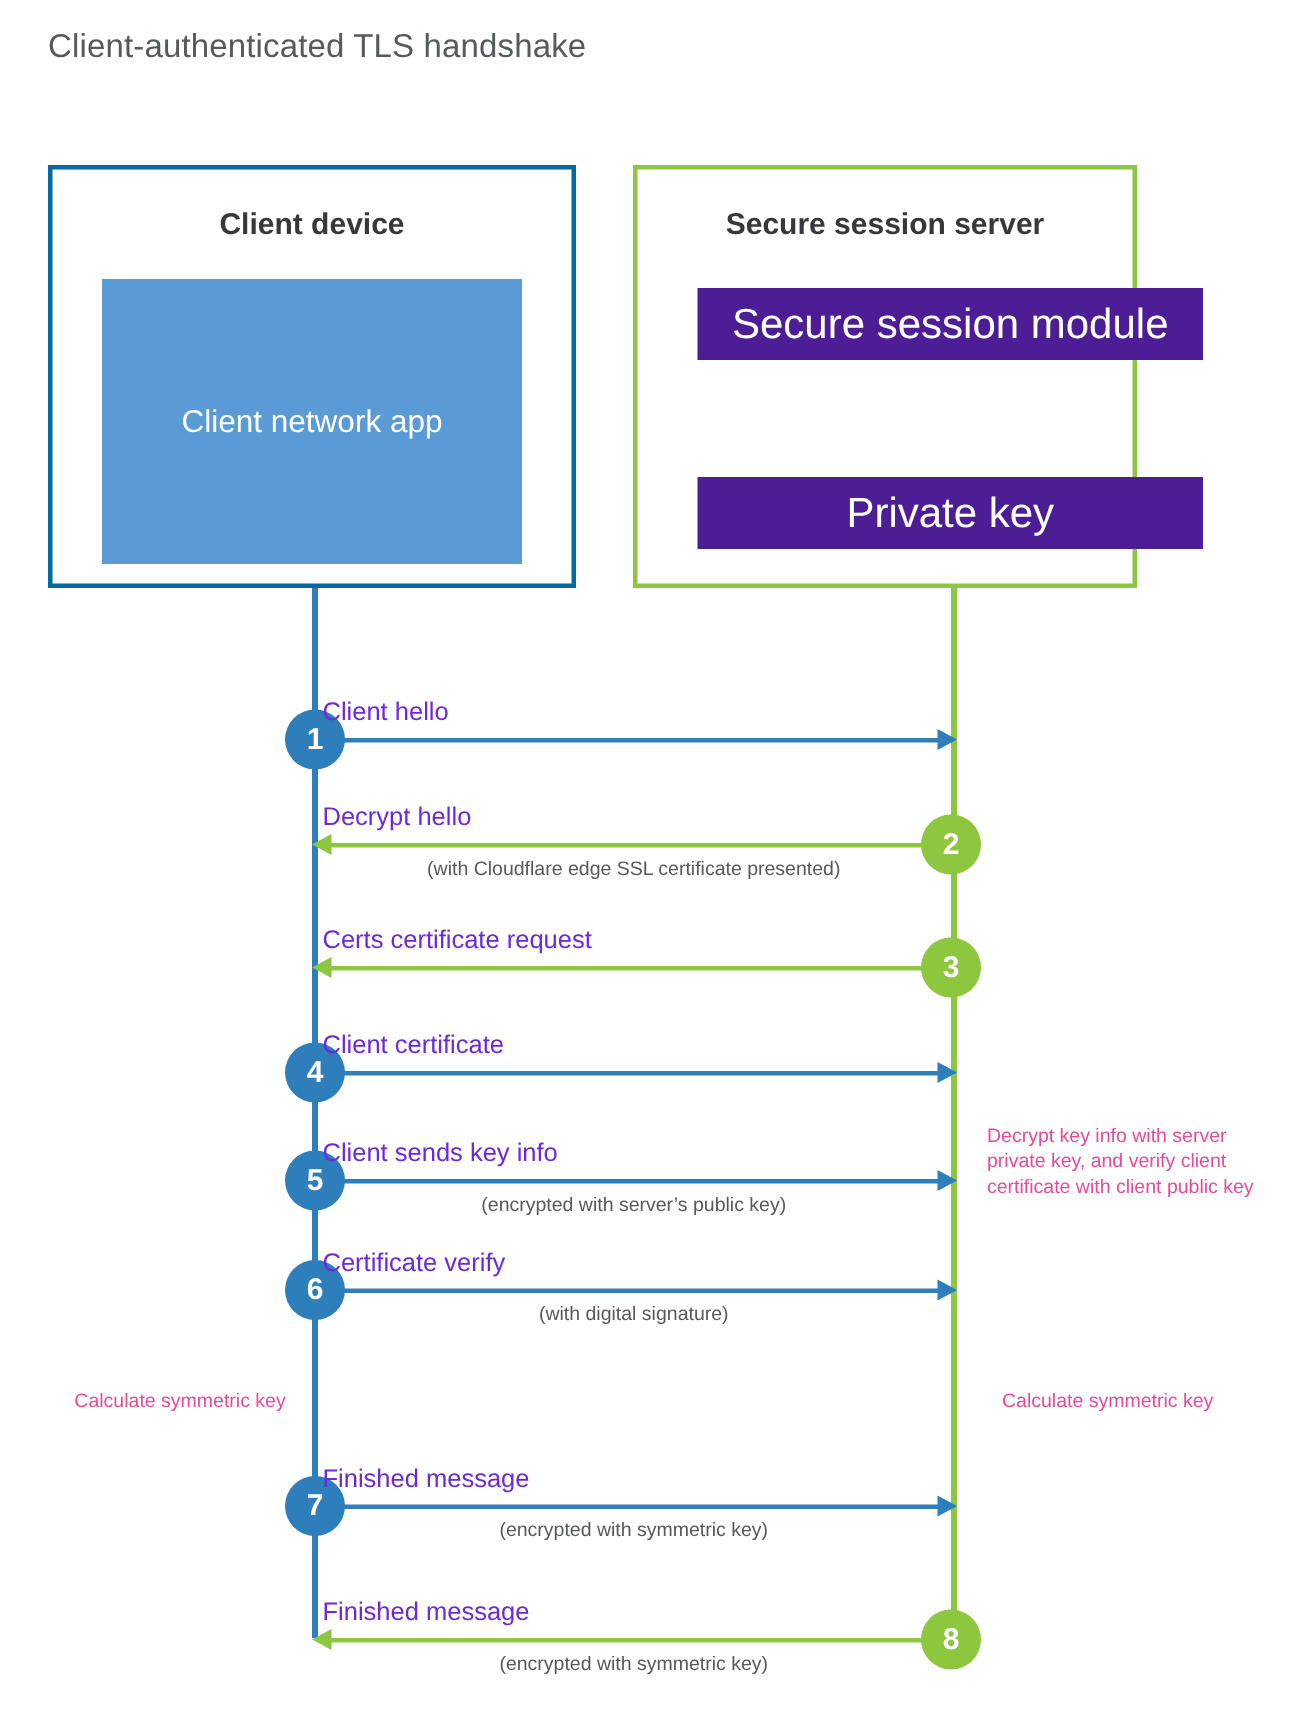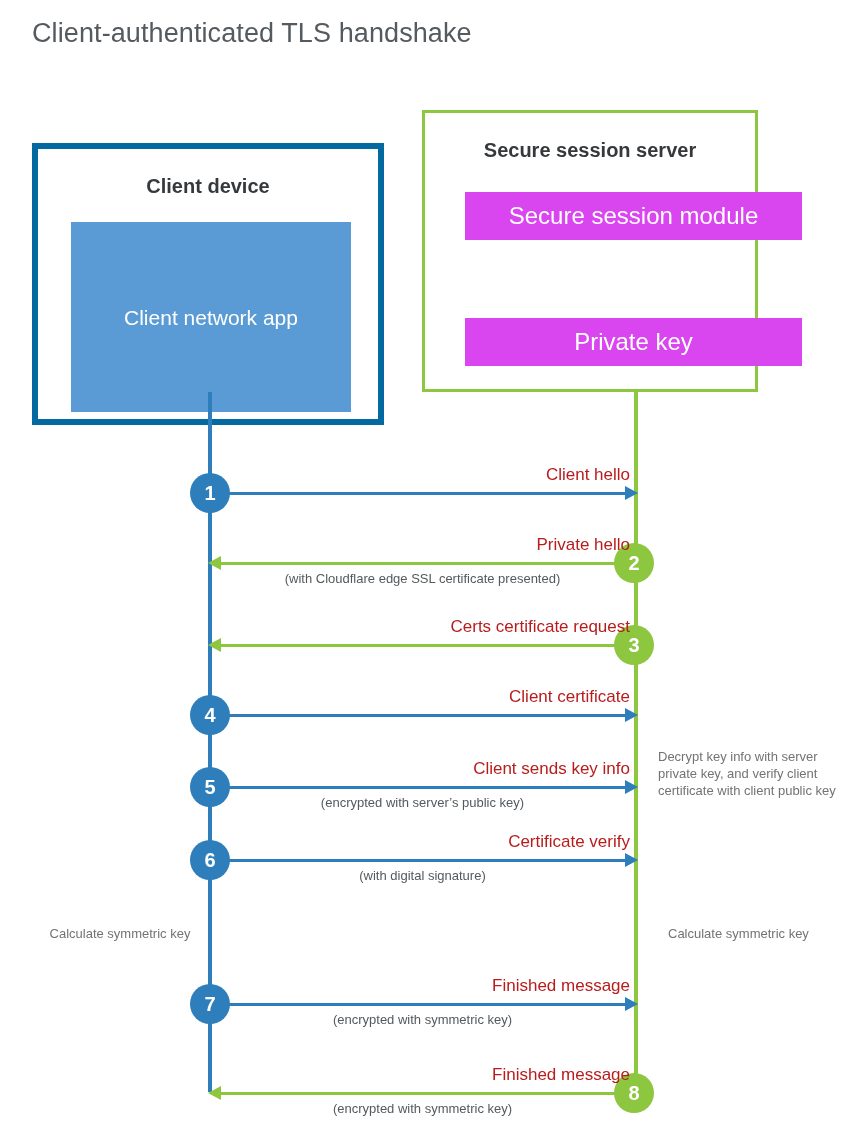--- a/index.html
+++ b/index.html
@@ -11,40 +11,39 @@
     width: 865px;
     height: 1146px;
     position: relative;
     font-family: "Liberation Sans", sans-serif;
     overflow: hidden;
   }
   #page-title {
     position: absolute;
     left: 32px;
     top: 18px;
-    font-size: 27px;
+    font-size: 22px;
     font-weight: 400;
     color: #555a5e;
     letter-spacing: 0.1px;
     white-space: nowrap;
   }
 
   
   .party-box {
     position: absolute;
     box-sizing: border-box;
     background: #ffffff;
   }
   #client-box {
     left: 32px;
     top: 110px;
     width: 352px;
     height: 282px;
-    border: 6px solid #0369a1;
-    margin-top: 33px;
+    border: 3px solid #0369a1;
   }
   #server-box {
     left: 422px;
     top: 110px;
     width: 336px;
     height: 282px;
     border: 3px solid #8dc63f;
   }
   .party-title {
     position: absolute;
@@ -69,23 +68,23 @@
     display: flex;
     align-items: center;
     justify-content: center;
     text-align: center;
   }
   .server-bar {
     position: absolute;
     left: 40px;
     width: 337px;
     height: 48px;
-    background: #d946ef;
+    background: #4c1d95;
     color: #ffffff;
-    font-size: 24px;
+    font-size: 28px;
     display: flex;
     align-items: center;
     justify-content: center;
     text-align: center;
   }
   #server-bar-0 { top: 79px; }
   #server-bar-1 { top: 142px; }
   #server-bar-2 { top: 205px; }
 
   
@@ -152,41 +151,41 @@
     left: 190px;
   }
   .step-circle.green {
     background: #8dc63f;
     left: 614px;
   }
   .msg-label {
     position: absolute;
     left: 215px;
     width: 415px;
-    text-align: right;
+    text-align: left;
     font-size: 17px;
-    color: #b91c1c;
+    color: #6d28d9;
     top: -28px;
   }
   .msg-sub {
     position: absolute;
     left: 215px;
     width: 415px;
     text-align: center;
     font-size: 13px;
     color: #54595d;
     top: 8px;
   }
 
   
   .side-note {
     position: absolute;
     font-size: 13px;
     line-height: 17px;
-    color: #737373;
+    color: #ec4899;
   }
   #note-decrypt {
     left: 658px;
     top: 748px;
     width: 190px;
     text-align: left;
   }
   #note-calc-client {
     left: 40px;
     top: 925px;
@@ -223,21 +222,21 @@
     <div class="msg" style="top: 493px;">
       <div class="msg-line blue" style="left: 210px; width: 416px;"></div>
       <div class="arrow-head right" style="left: 625px;"></div>
       <div class="step-circle blue">1</div>
       <div class="msg-label">Client hello</div>
     </div>
     <div class="msg" style="top: 563px;">
       <div class="msg-line green" style="left: 220px; width: 416px;"></div>
       <div class="arrow-head left" style="left: 208px;"></div>
       <div class="step-circle green">2</div>
-      <div class="msg-label">Private hello</div>
+      <div class="msg-label">Decrypt hello</div>
       <div class="msg-sub">(with Cloudflare edge SSL certificate presented)</div>
     </div>
     <div class="msg" style="top: 645px;">
       <div class="msg-line green" style="left: 220px; width: 416px;"></div>
       <div class="arrow-head left" style="left: 208px;"></div>
       <div class="step-circle green">3</div>
       <div class="msg-label">Certs certificate request</div>
     </div>
     <div class="msg" style="top: 715px;">
       <div class="msg-line blue" style="left: 210px; width: 416px;"></div>

